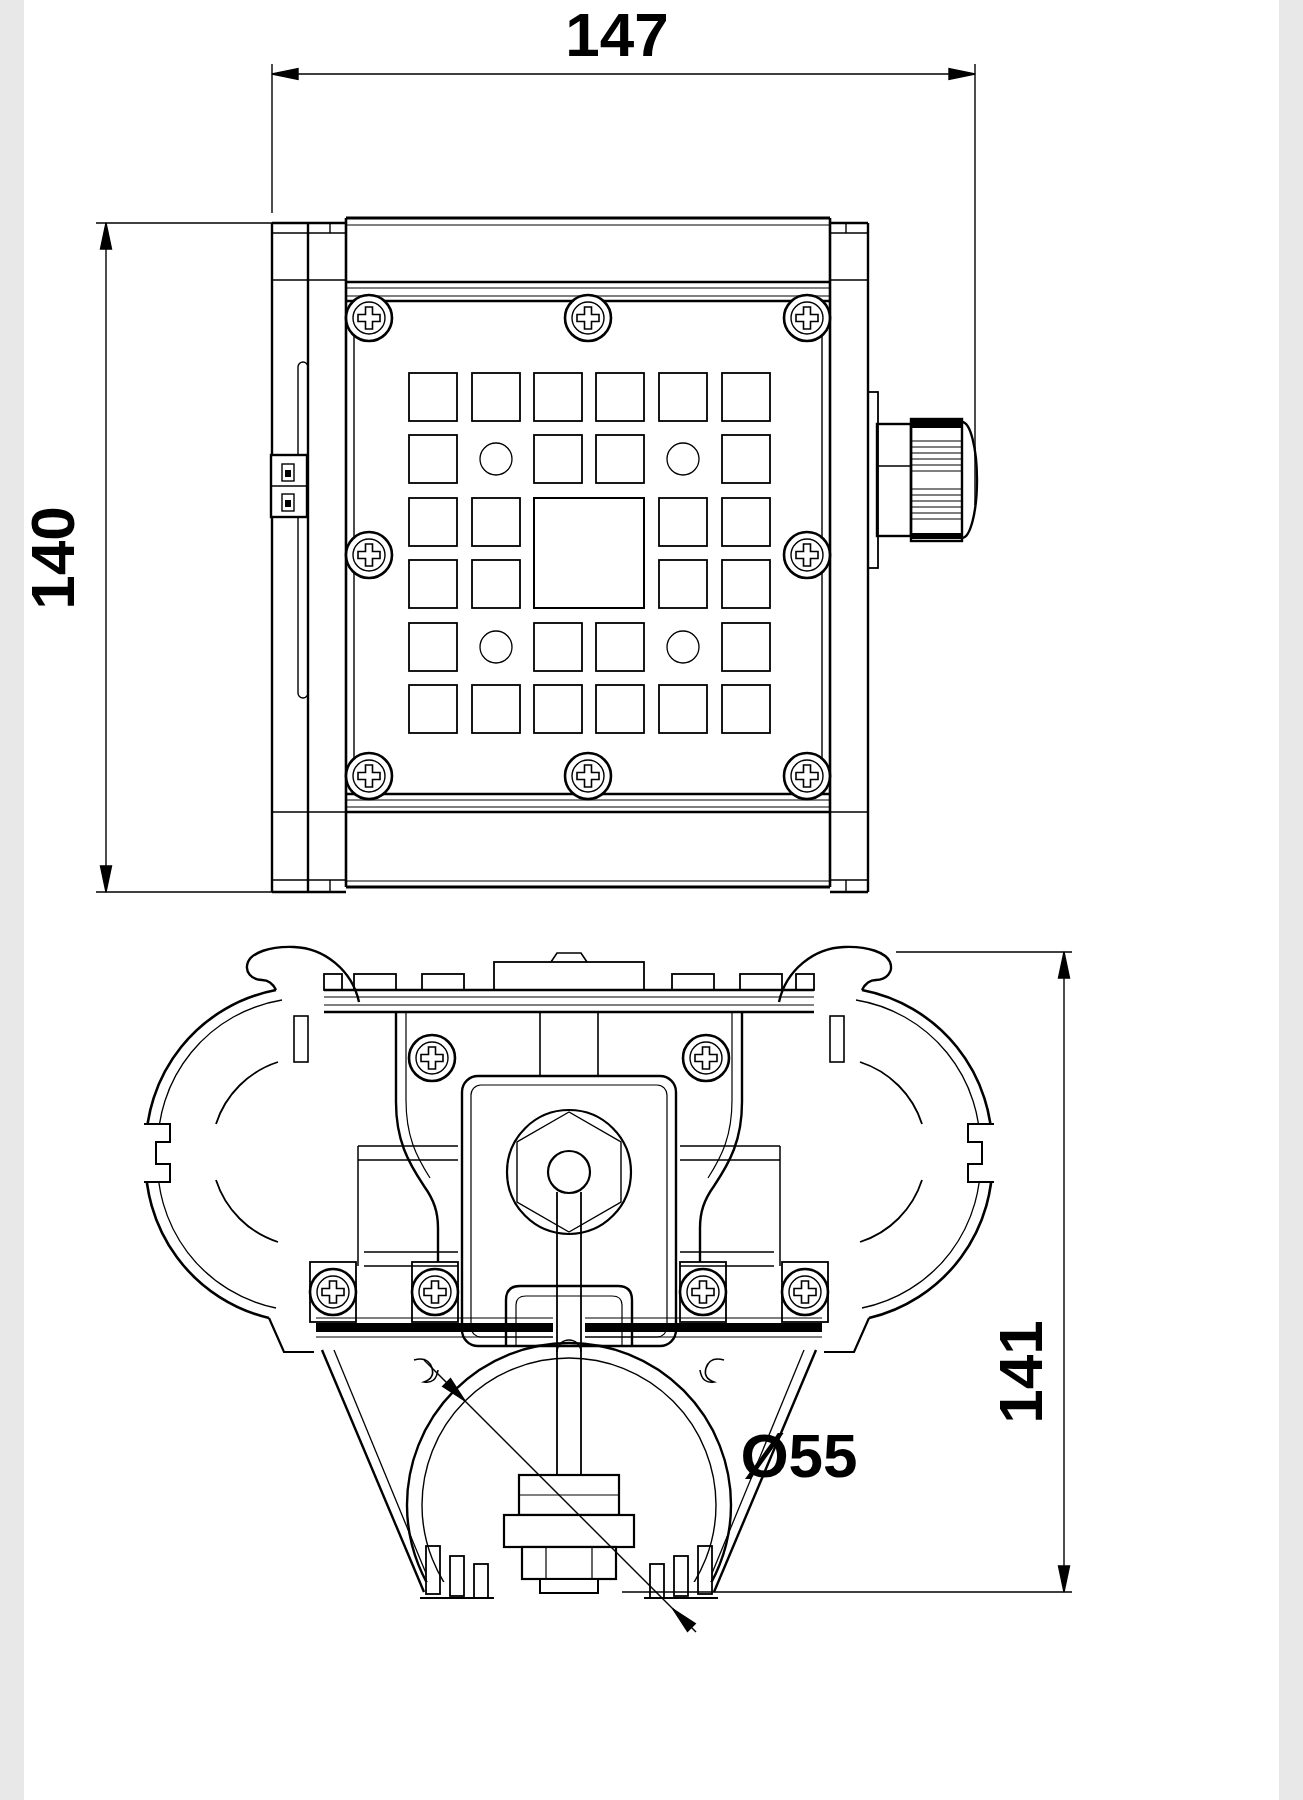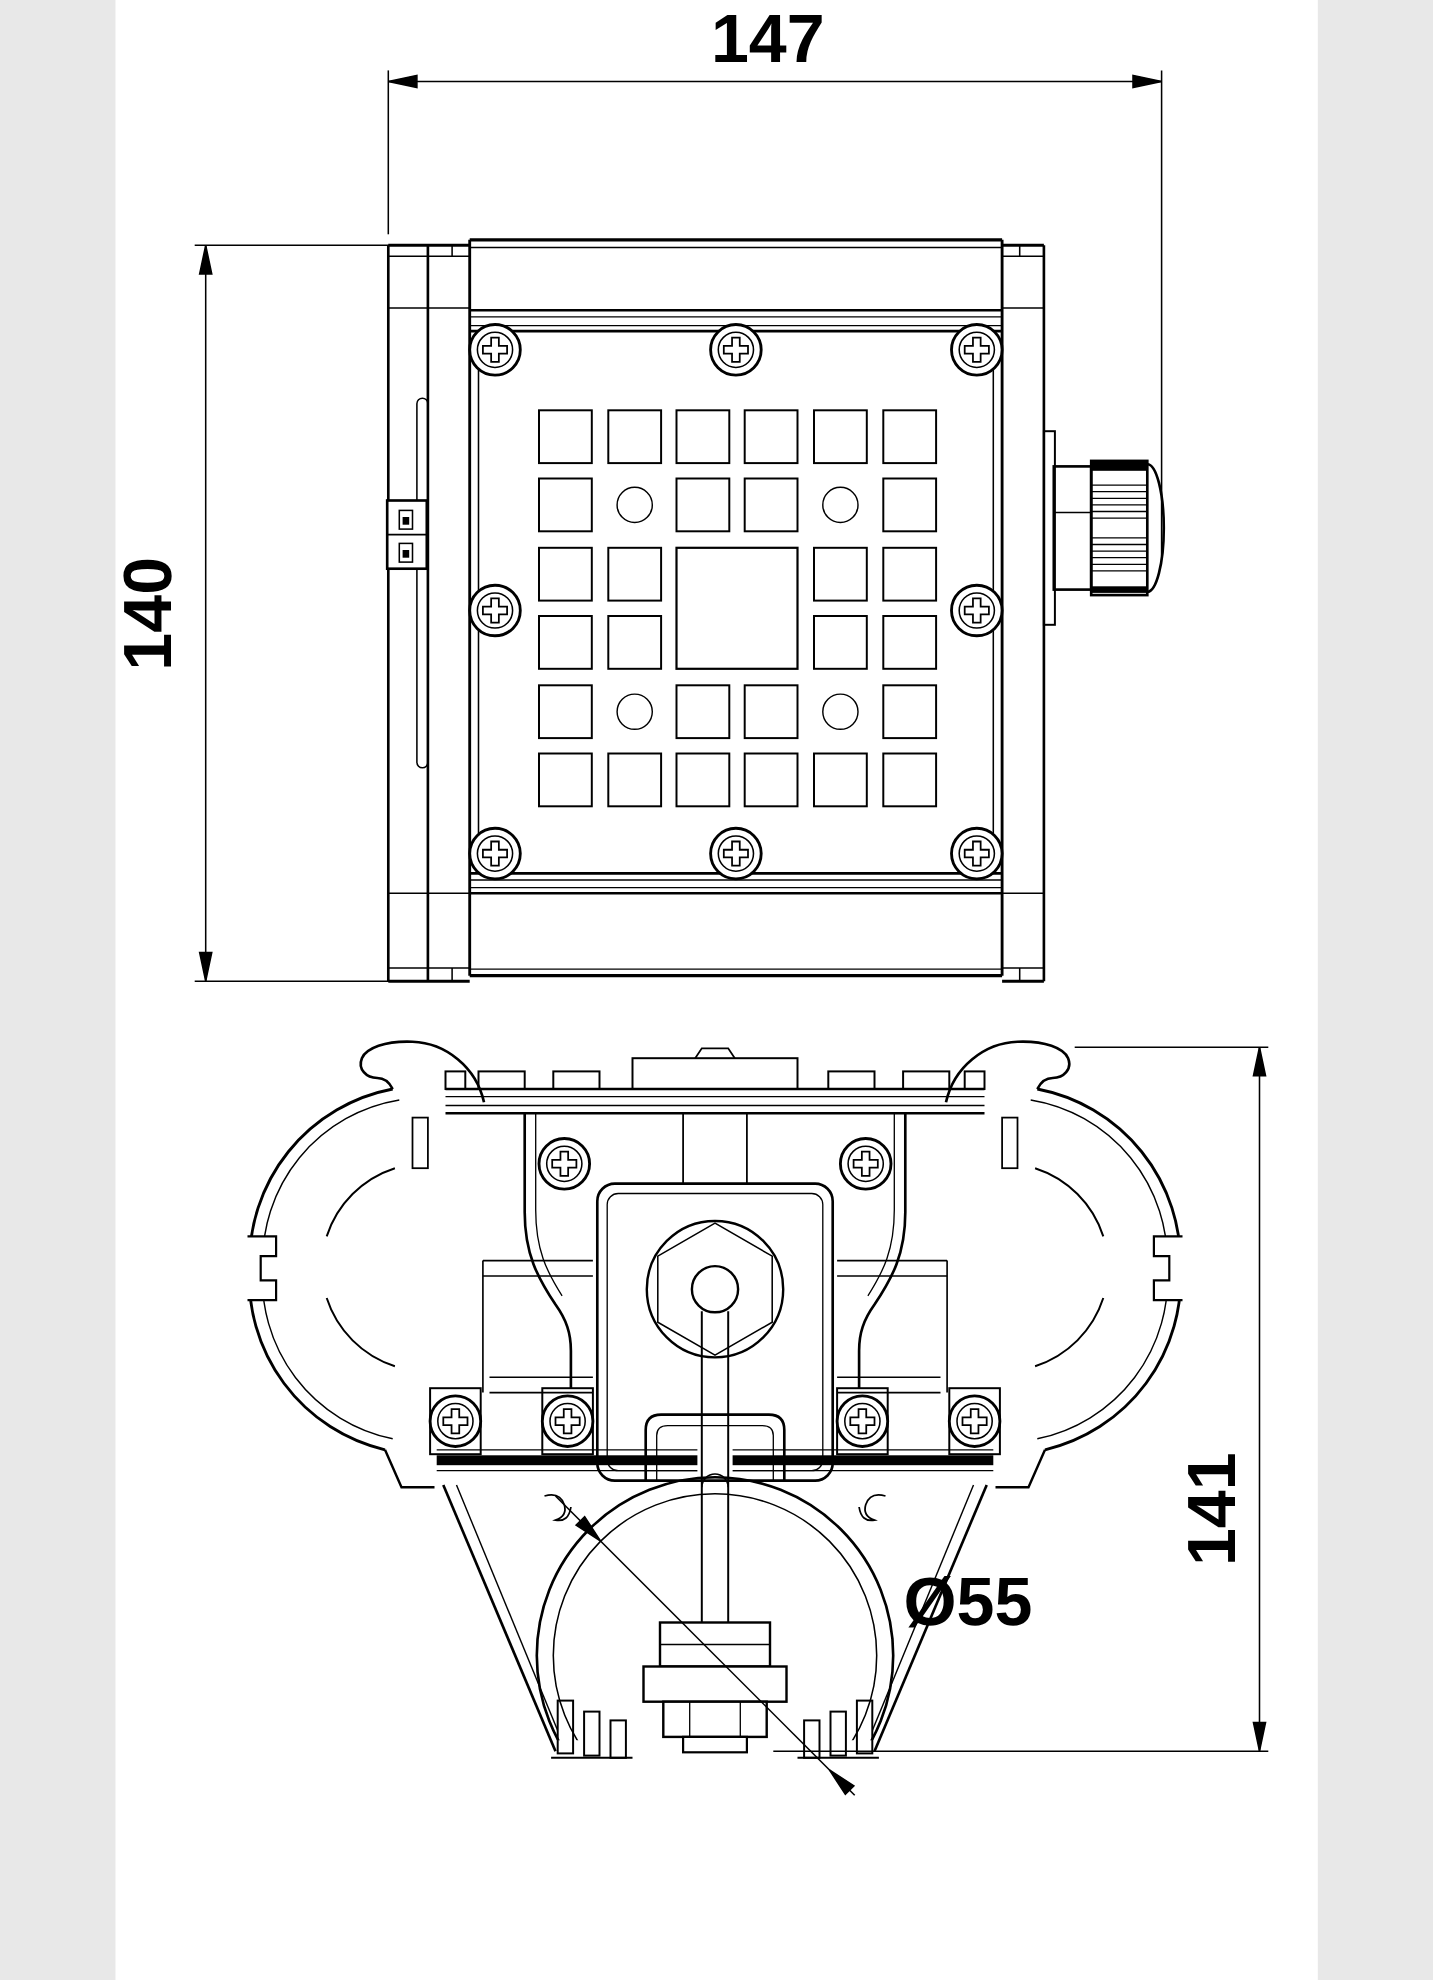--- a/index.html
+++ b/index.html
@@ -1,16 +1,16 @@
 <!DOCTYPE html>
 <html><head>
 <meta charset="utf-8">
 <style>
   html,body{margin:0;padding:0;background:#e8e8e8;}
-  .canvas{position:relative;width:1093px;height:1800px;background:#ffffff;margin:0 auto;
+  .canvas{position:relative;width:1255px;height:1800px;background:#ffffff;margin:0 auto;
           font-family:"Liberation Sans","DejaVu Sans",sans-serif;overflow:hidden;}
   svg{position:absolute;left:0;top:0;}
   svg text{font-family:"Liberation Sans","DejaVu Sans",sans-serif;font-weight:bold;fill:#000;}
   .dim-text{font-size:62px;}
 </style>
 </head>
 <body>
 
 <div class="canvas">
 <svg width="1303" height="1800" viewBox="0 0 1303 1800">

